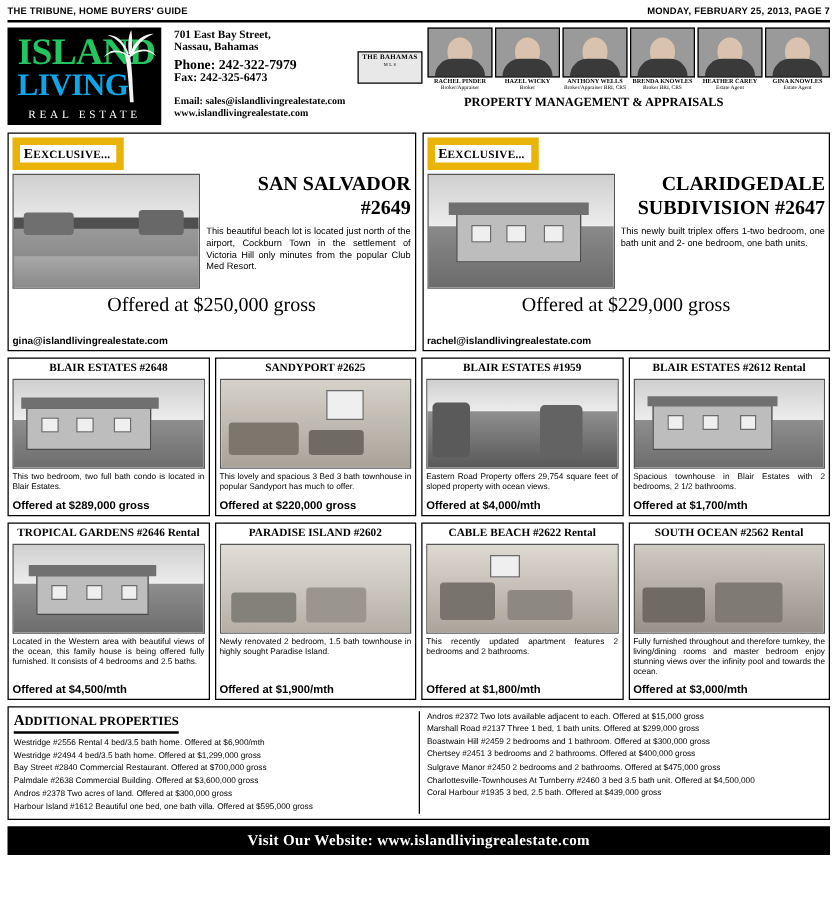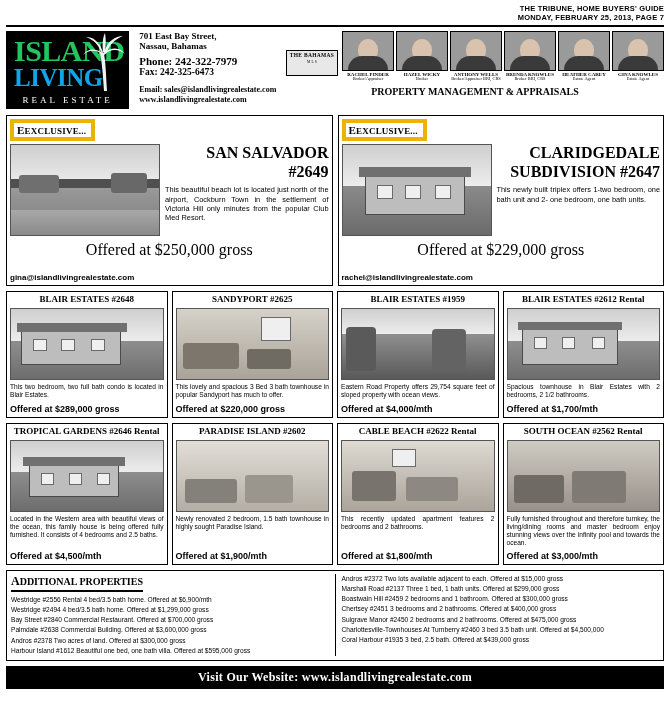--- a/index.html
+++ b/index.html
@@ -12,21 +12,20 @@
     font-size:7px;
     -webkit-font-smoothing:antialiased;
   }
   .page { width:670px; height:728px; position:relative; padding:4px 6px 0 6px; }
 
   
   .topline {
     display:flex; justify-content:space-between; align-items:flex-end;
     font-size:7.5px; font-weight:bold; letter-spacing:.2px;
     padding-bottom:3px;
-    flex-direction:column;
   }
   .topline .left { font-size:7.5px; }
   .topline .right { font-size:7.5px; }
 
   .rule { border-top:2px solid #000; }
 
   
   .header {
     display:flex; border:none; padding:4px 0 2px 0; gap:6px;
     align-items:stretch;
@@ -91,21 +90,21 @@
 
   .salesline {
     text-align:center; font-family:"Liberation Serif", serif; font-weight:bold;
     font-size:10px; line-height:1.25; padding-top:4px;
   }
 
   
   .exrow { display:flex; gap:5px; margin-top:4px; }
   .exbox { flex:1; border:1px solid #000; padding:3px; }
   .extag {
-    display:inline-block; border:4px solid #eab308; padding:1px 5px 1px 3px;
+    display:inline-block; border:6px solid #eab308; padding:1px 5px 1px 3px;
     font-family:"Liberation Serif", serif; font-weight:bold; font-size:9px;
     letter-spacing:.2px;
   }
   .extag .cap { font-size:11px; }
   .ex-body { display:flex; gap:5px; margin-top:3px; }
   .ex-photo { width:150px; height:92px; border:1px solid #555; overflow:hidden; position:relative; }
   .ex-txt { flex:1; }
   .ex-title {
     text-align:right; font-family:"Liberation Serif", serif; font-weight:bold;
     font-size:16px; line-height:1.15;

